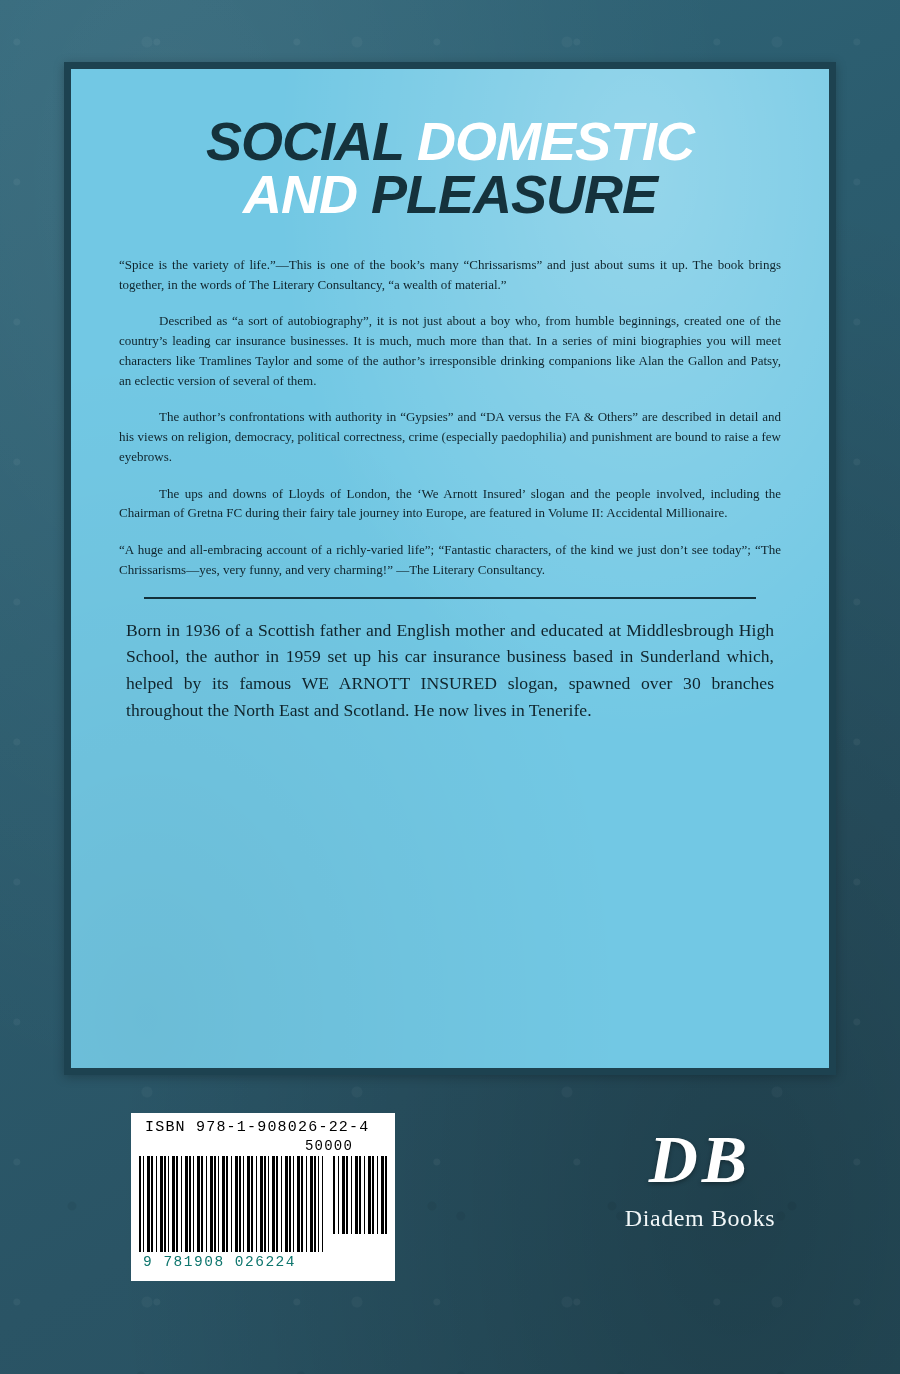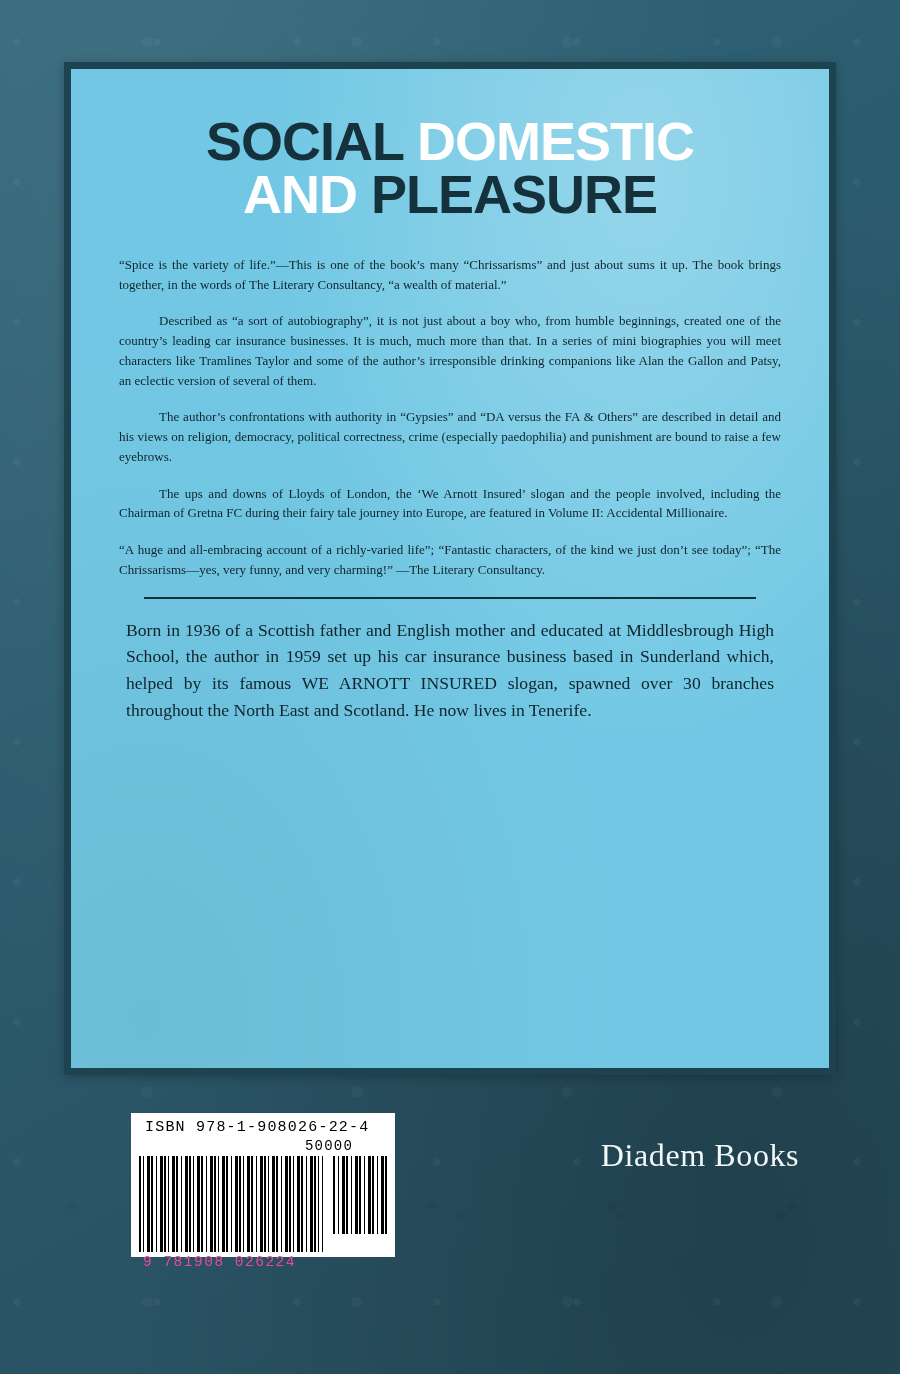--- a/index.html
+++ b/index.html
@@ -68,20 +68,21 @@
     padding: 32px 48px 0 48px;
   }
 
   .title-block {
     text-align: center;
     font-family: "Liberation Sans", sans-serif;
     font-weight: bold;
     letter-spacing: -1px;
     line-height: .98;
     margin-top: 14px;
+    font-style: italic;
   }
   .title-line {
     font-size: 54px;
     text-transform: uppercase;
   }
   .t-dark { color: #15323c; }
   .t-light { color: #ffffff; }
   .author-line {
     font-family: "Liberation Sans", sans-serif;
     font-weight: bold;
@@ -119,21 +120,21 @@
     text-align: justify;
     margin: 7px;
   }
 
   
   .barcode-box {
     position: absolute;
     left: 131px;
     top: 1113px;
     width: 264px;
-    height: 144px;
+    height: 168px;
     background: #ffffff;
     box-sizing: border-box;
     padding: 6px 8px 4px 8px;
     font-family: "Liberation Mono", monospace;
   }
   .isbn-text {
     font-size: 15px;
     letter-spacing: 1.2px;
     color: #000;
     text-align: left;
@@ -168,21 +169,21 @@
     height: 78px;
     margin-left: 10px;
     background:
       repeating-linear-gradient(90deg,
         #000 0 2px, #fff 2px 5px, #000 5px 6px, #fff 6px 9px,
         #000 9px 12px, #fff 12px 13px);
   }
   .ean-digits {
     font-size: 14.5px;
     letter-spacing: 1.5px;
-    color: #ec4899;
+    color: #0f766e;
     margin-top: 2px;
     padding-left: 4px;
   }
 
   .publisher {
     position: absolute;
     left: 560px;
     top: 1125px;
     width: 280px;
     text-align: center;
@@ -192,21 +193,21 @@
     font-family: "Liberation Serif", serif;
     font-weight: bold;
     font-style: italic;
     font-size: 68px;
     letter-spacing: 4px;
     line-height: 1;
     text-shadow: 0 2px 4px rgba(0,0,0,.35);
   }
   .pub-name {
     font-family: "Liberation Serif", serif;
-    font-size: 32px;
+    font-size: 24px;
     margin-top: 12px;
     letter-spacing: .6px;
     color: #f2f7f8;
   }
 </style>
 </head>
 <body>
 
 <div class="cover">
 
@@ -243,16 +244,17 @@
     <div class="isbn-text">ISBN 978-1-908026-22-4</div>
     <div class="ean5">50000</div>
     <div class="bars">
       <div class="bars-main"></div>
       <div class="bars-addon"></div>
     </div>
     <div class="ean-digits">9 781908 026224</div>
   </div>
 
   <div class="publisher">
+    <div class="pub-logo">DB</div>
     <div class="pub-name">Diadem Books</div>
   </div>
 
 </div>
 
 </body></html>

